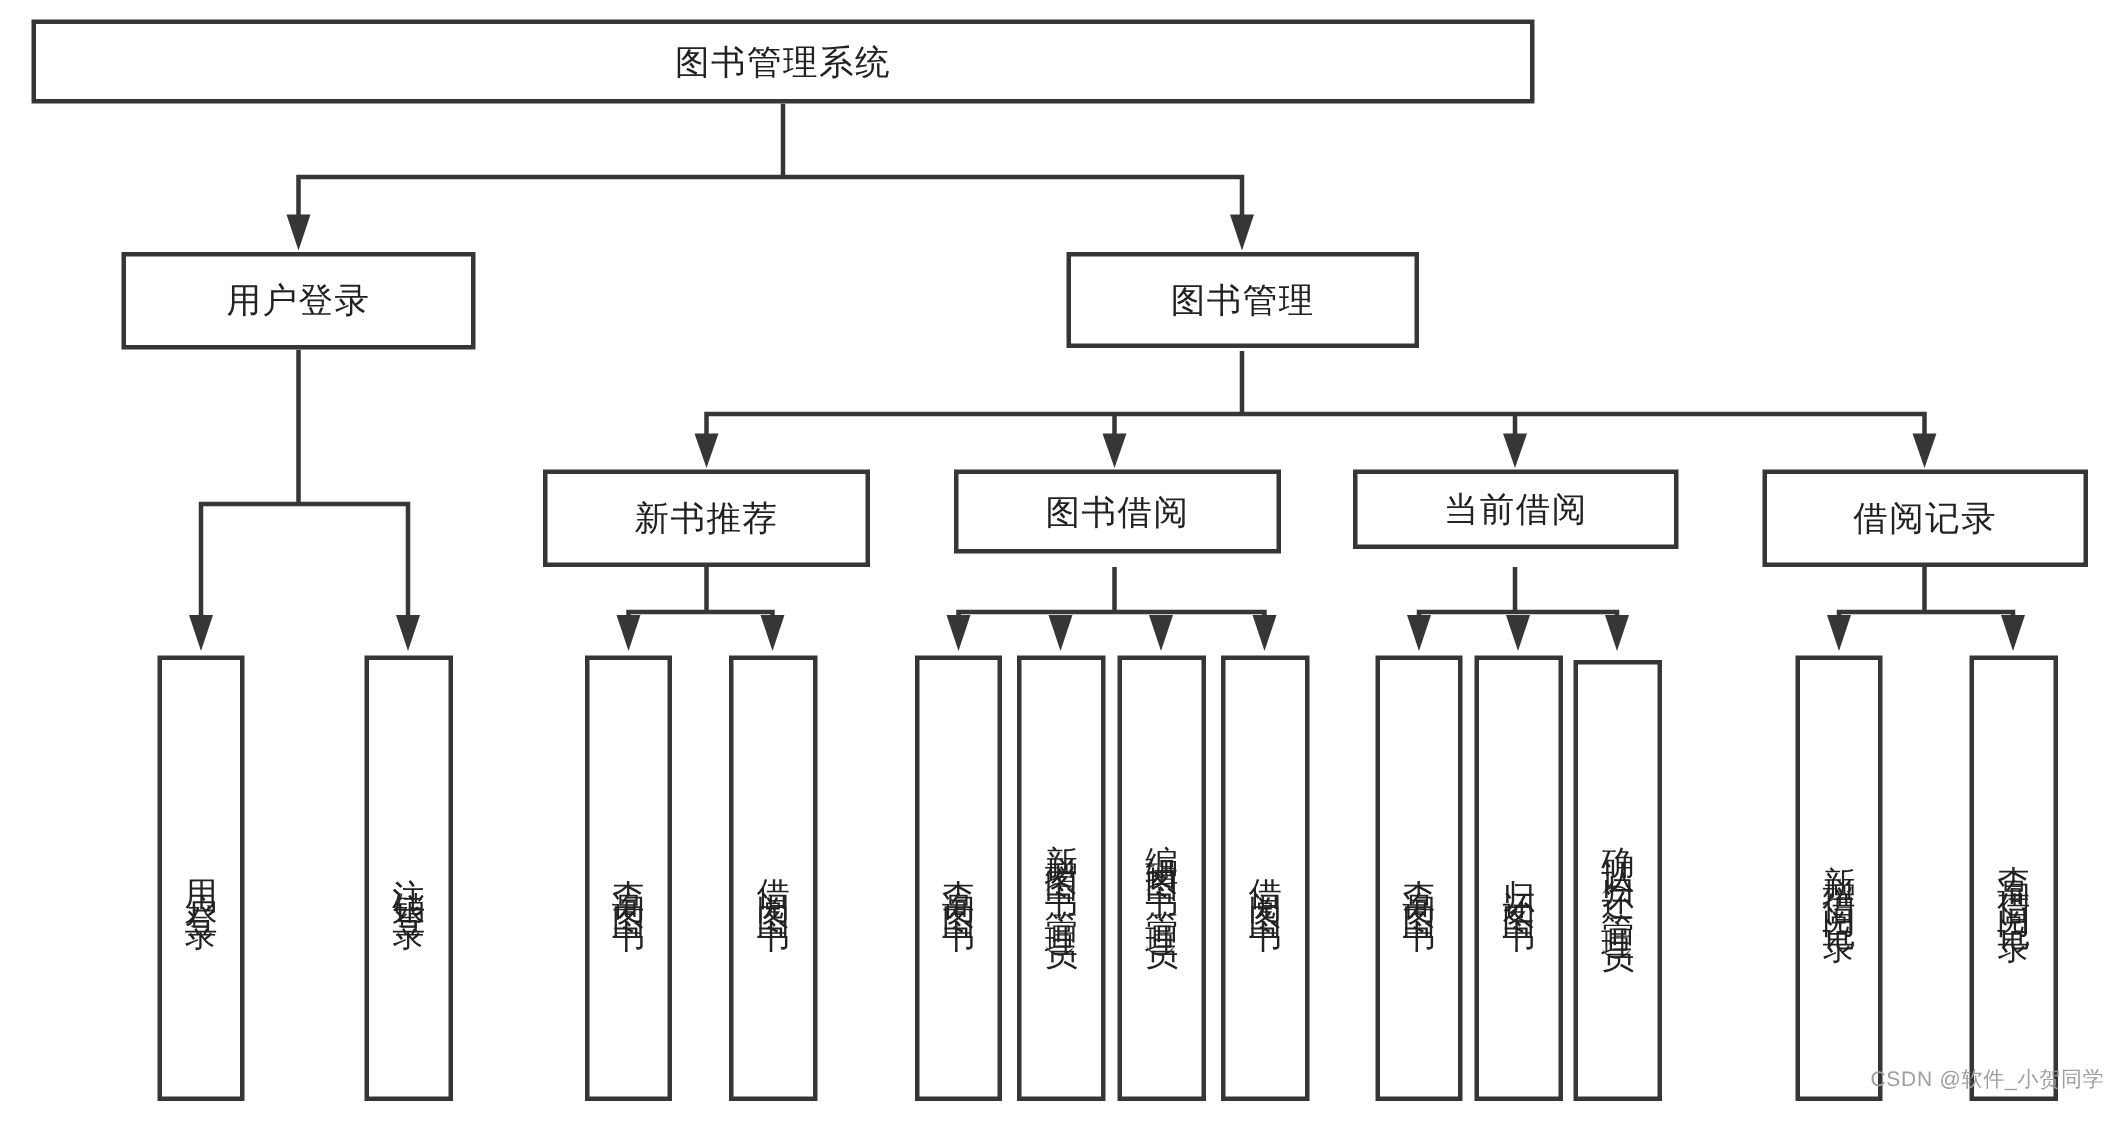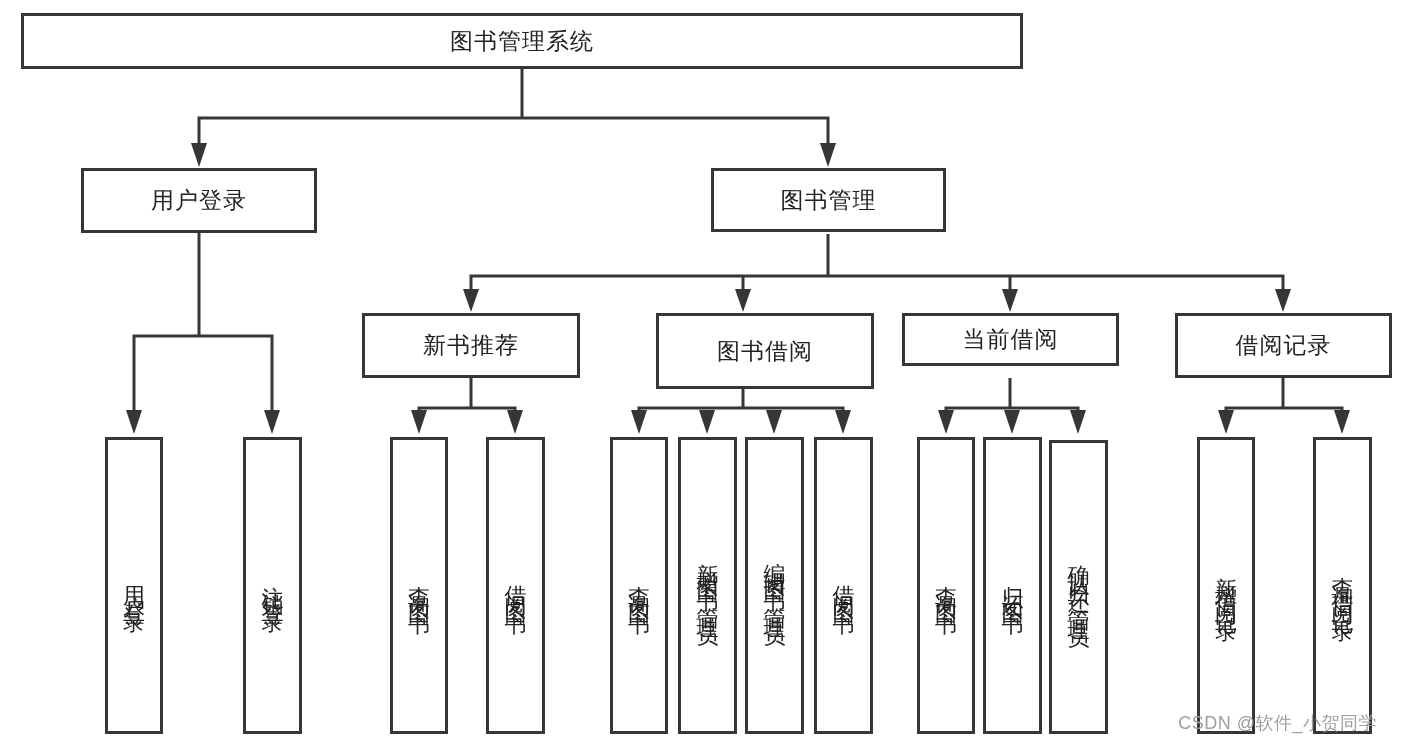--- a/index.html
+++ b/index.html
@@ -37,24 +37,24 @@
     writing-mode: vertical-rl;
     text-orientation: mixed;
   }
   .box.v span {
     font-size: 22px;
     line-height: 1;
     letter-spacing: 9px;
   }
   .watermark {
     position: absolute;
-    right: 28px;
+    right: 2px;
     top: 711px;
     z-index: 5;
-    font-size: 18px;
+    font-size: 14px;
     color: #9e9e9e;
     letter-spacing: 0.5px;
     white-space: nowrap;
   }
 </style>
 </head>
 <body>
 
 <div class="stage">
 
@@ -94,21 +94,21 @@
   <div class="box h" style="left:81px;top:168px;width:236px;height:65px">
     <span>用户登录</span>
   </div>
   <div class="box h" style="left:362px;top:313px;width:218px;height:65px">
     <span>新书推荐</span>
   </div>
 
   <div class="box h" style="left:711px;top:168px;width:235px;height:64px">
     <span>图书管理</span>
   </div>
-  <div class="box h" style="left:656px;top:313px;width:218px;height:76px">
+  <div class="box h" style="left:636px;top:313px;width:218px;height:56px">
     <span>图书借阅</span>
   </div>
   <div class="box h" style="left:902px;top:313px;width:217px;height:53px">
     <span>当前借阅</span>
   </div>
   <div class="box h" style="left:1175px;top:313px;width:217px;height:65px">
     <span>借阅记录</span>
   </div>
 
   <div class="box v" style="left:105px;top:437px;width:58px;height:297px">

